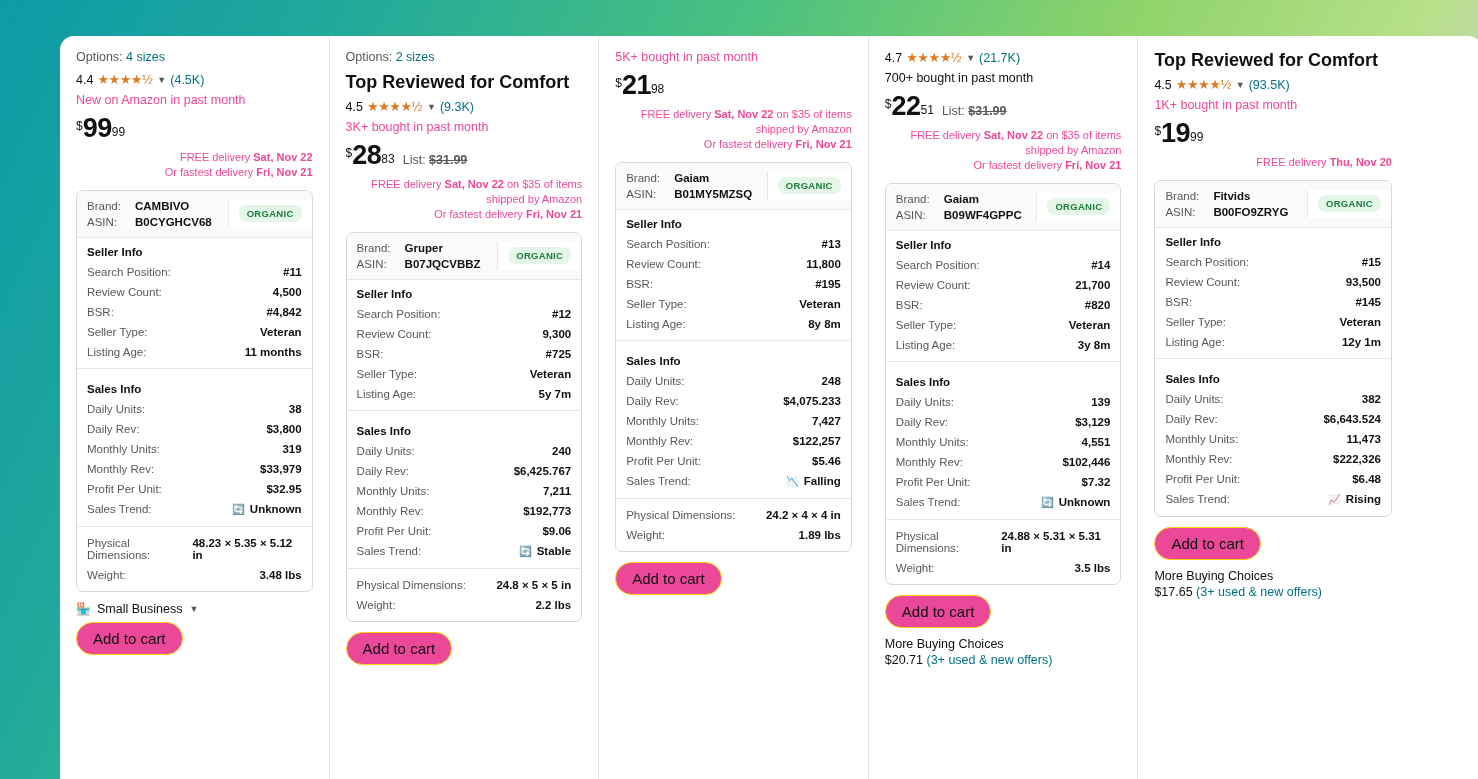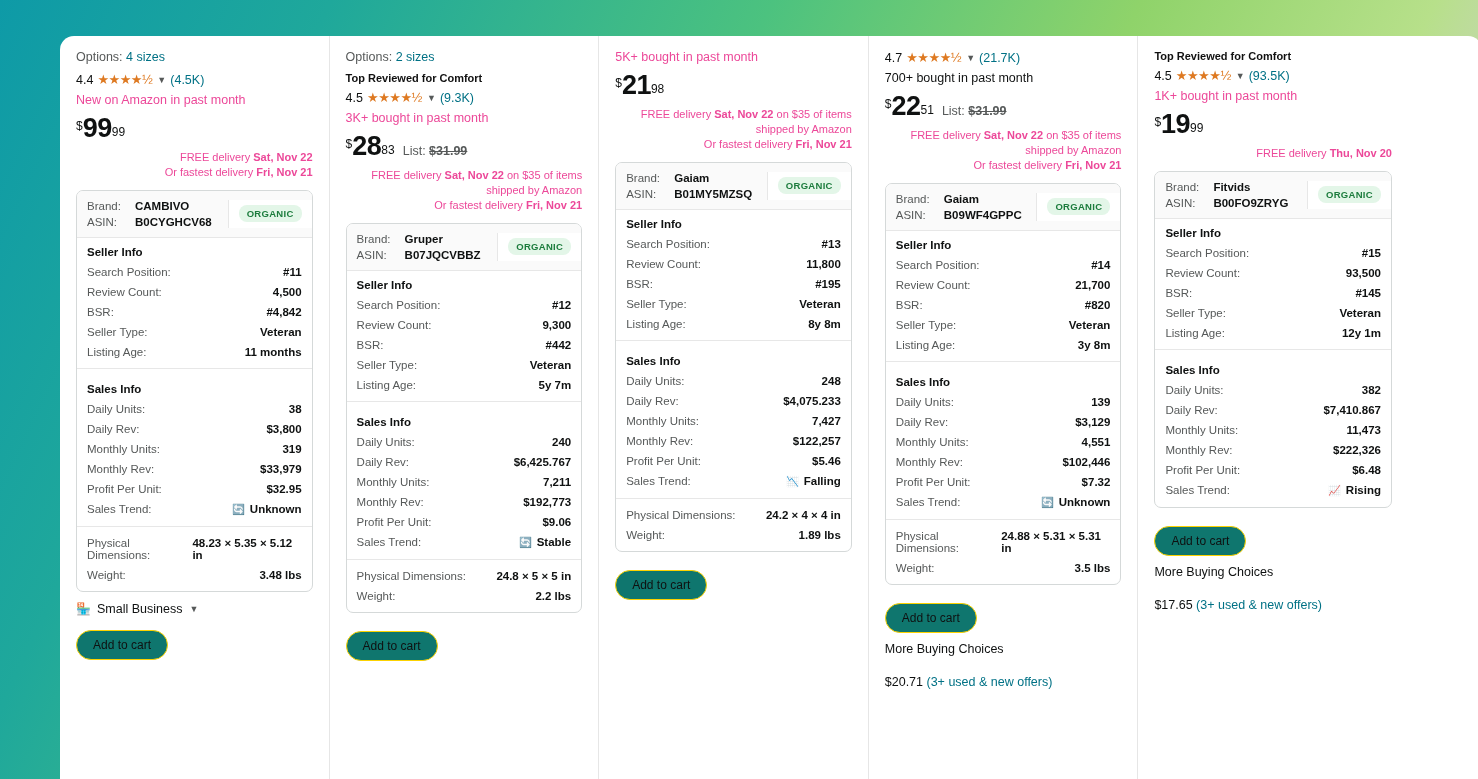--- a/index.html
+++ b/index.html
@@ -28,21 +28,21 @@
     border-right: 1px solid #e6e6e6;
     position: relative;
     height: 100%;
     overflow: hidden;
   }
   .col:last-child { border-right: none; }
 
   .opt-line { font-size: 12.5px; color: #565959; margin-bottom: 8px; }
   .opt-line a { color: #007185; text-decoration: none; }
   .badge-top {
-    font-size: 11px; font-weight: bold; color: #111; margin-bottom: 6px;
+    font-size: 18px; font-weight: bold; color: #111; margin-bottom: 6px;
   }
   .rating-row { display: flex; align-items: center; gap: 4px; margin-bottom: 6px; font-size: 12.5px; }
   .rating-num { font-size: 12.5px; color: #0f1111; }
   .stars { color: #de7921; font-size: 13px; letter-spacing: -0.5px; }
   .chev { color: #565959; font-size: 9px; margin-left: 1px; }
   .rcount { color: #007185; font-size: 12.5px; }
   .boughtline { font-size: 12.5px; color: #ec4899; margin-bottom: 8px; }
   .boughtline.dark { color: #0f1111; }
 
   .price { margin: 2px 0 8px 0; color: #0f1111; display: flex; align-items: flex-start; }
@@ -90,30 +90,30 @@
   .row { display: flex; justify-content: space-between; font-size: 11.5px; padding: 4px 10px; }
   .row .k { color: #565959; }
   .row .v { color: #0f1111; font-weight: bold; }
   .divider { height: 1px; background: #e7e7e7; margin: 6px 0; }
 
   .trend { display: inline-flex; align-items: center; gap: 4px; }
   .trend .ic { font-size: 10.5px; }
 
   .btn-cart {
     display: inline-block;
-    background: #0f766e;
+    background: #ec4899;
     border: 1px solid #fcd200;
     border-radius: 17px;
-    font-size: 12px; color: #0f1111;
+    font-size: 15px; color: #0f1111;
     padding: 7px 16px;
     cursor: pointer;
-    margin-top: 8px;
+    margin-top: 0;
   }
   .mbc-title { font-size: 12.5px; color: #0f1111; margin-top: 9px; }
-  .mbc-price { font-size: 12.5px; color: #0f1111; margin-top: 19px; }
+  .mbc-price { font-size: 12.5px; color: #0f1111; margin-top: 2px; }
   .mbc-price a { color: #007185; text-decoration: none; }
 
   .smallbiz { display: flex; align-items: center; gap: 6px; font-size: 12.5px; color: #0f1111; margin: 6px 0 6px 0; }
   .smallbiz .icn { font-size: 12px; }
 </style>
 </head>
 <body>
 
 <div id="stage">
     <div class="col"><div class="opt-line"><span>Options: </span><a href="#">4 sizes</a></div><div class="rating-row">
@@ -242,21 +242,21 @@
         <div class="row">
           <span class="k">Search Position:</span>
           <span class="v">#12</span>
         </div>
         <div class="row">
           <span class="k">Review Count:</span>
           <span class="v">9,300</span>
         </div>
         <div class="row">
           <span class="k">BSR:</span>
-          <span class="v">#442</span>
+          <span class="v">#725</span>
         </div>
         <div class="row">
           <span class="k">Seller Type:</span>
           <span class="v">Veteran</span>
         </div>
         <div class="row">
           <span class="k">Listing Age:</span>
           <span class="v">5y 7m</span>
         </div>
         <div class="divider"></div>
@@ -522,21 +522,21 @@
           <span class="v">12y 1m</span>
         </div>
         <div class="divider"></div>
         <div class="sect-title">Sales Info</div>
         <div class="row">
           <span class="k">Daily Units:</span>
           <span class="v">382</span>
         </div>
         <div class="row">
           <span class="k">Daily Rev:</span>
-          <span class="v">$7,410.867</span>
+          <span class="v">$6,643.524</span>
         </div>
         <div class="row">
           <span class="k">Monthly Units:</span>
           <span class="v">11,473</span>
         </div>
         <div class="row">
           <span class="k">Monthly Rev:</span>
           <span class="v">$222,326</span>
         </div>
         <div class="row">

